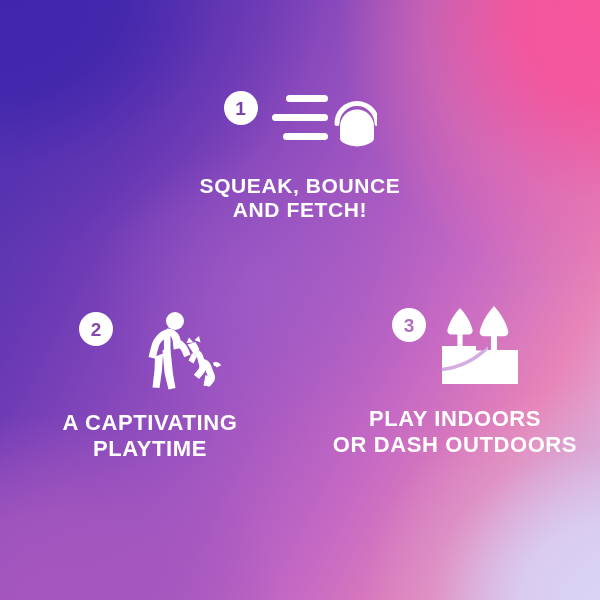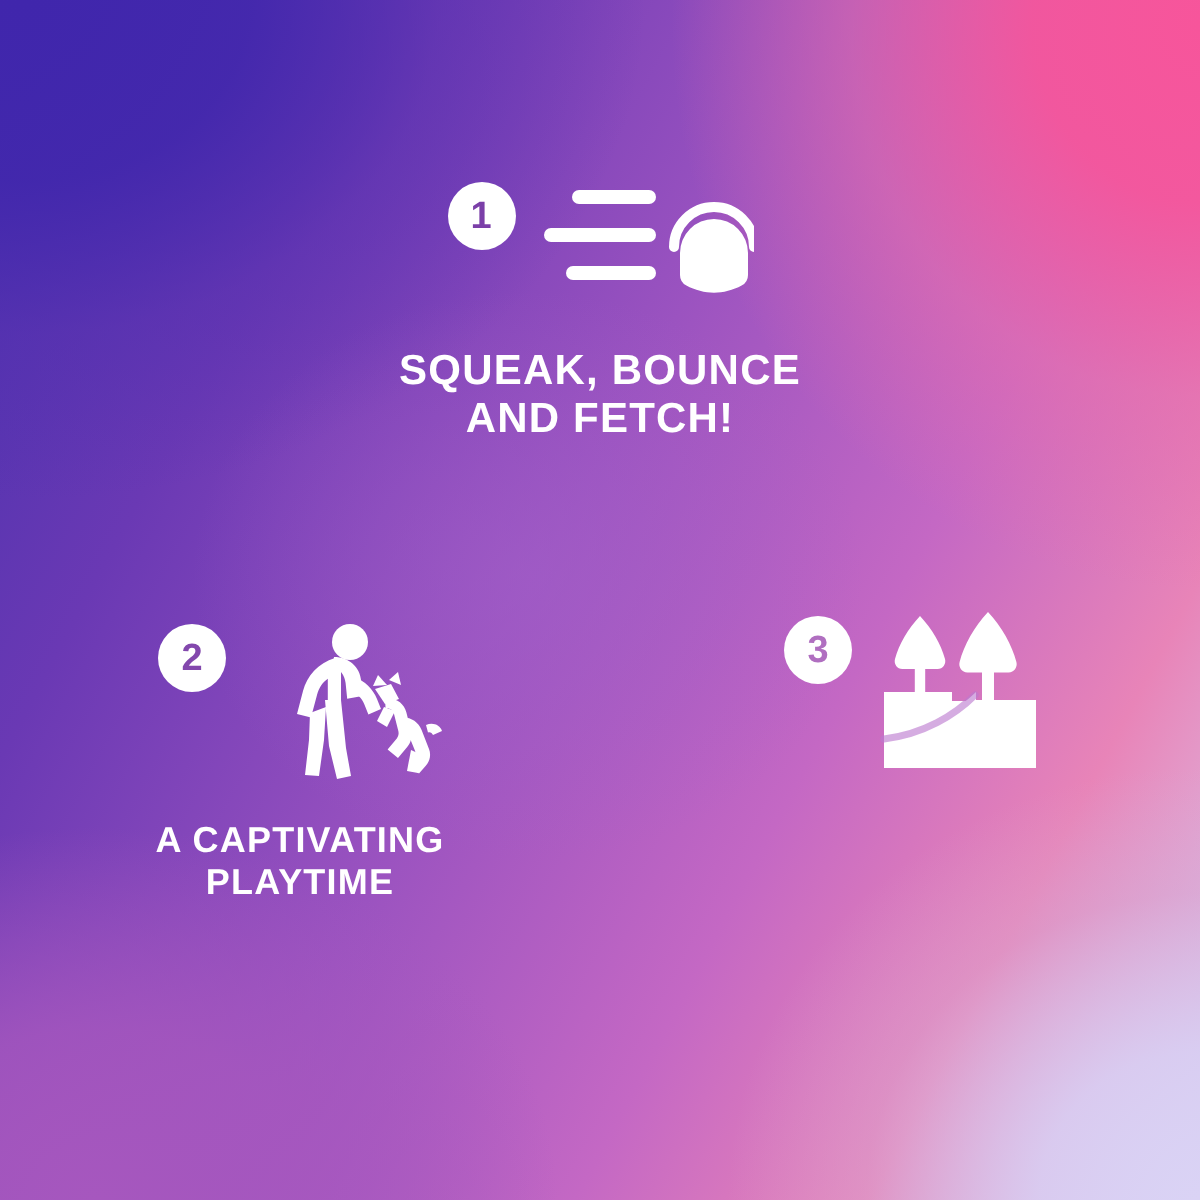--- a/index.html
+++ b/index.html
@@ -85,21 +85,21 @@
     line-height: 1;
     letter-spacing: 0;
     flex: 0 0 auto;
   }
   .badge-2 { color: #8348ad; }
   .badge-3 { color: #b06fc0; }
 
   .caption {
     margin-top: 14px;
     text-align: center;
-    font-size: 18px;
+    font-size: 22px;
     font-weight: 700;
     letter-spacing: 0.6px;
     line-height: 1.16;
     color: #ffffff;
     text-transform: uppercase;
     white-space: pre-line;
   }
 
   
   #feature-1 {
@@ -227,15 +227,17 @@
 
             <path d="M2 40 L36 40 L36 44.5 L78 44.5 L78 78 L2 78 Z"></path>
 
           </g>
 
           <path d="M2 78 L2 62 C22 59.5 37.5 50 48 40 L48 78 Z" fill="#ffffff"></path>
           <path d="M2 63.5 C22 61 37.5 51.5 47.5 41.5" fill="none" stroke="#bb79cf" stroke-width="3.6" stroke-linecap="round" opacity="0.62"></path>
         </svg>
       </span>
     </div>
+    <div class="caption">PLAY INDOORS
+OR DASH OUTDOORS</div>
   </div>
 
 </div>
 
 </body></html>

